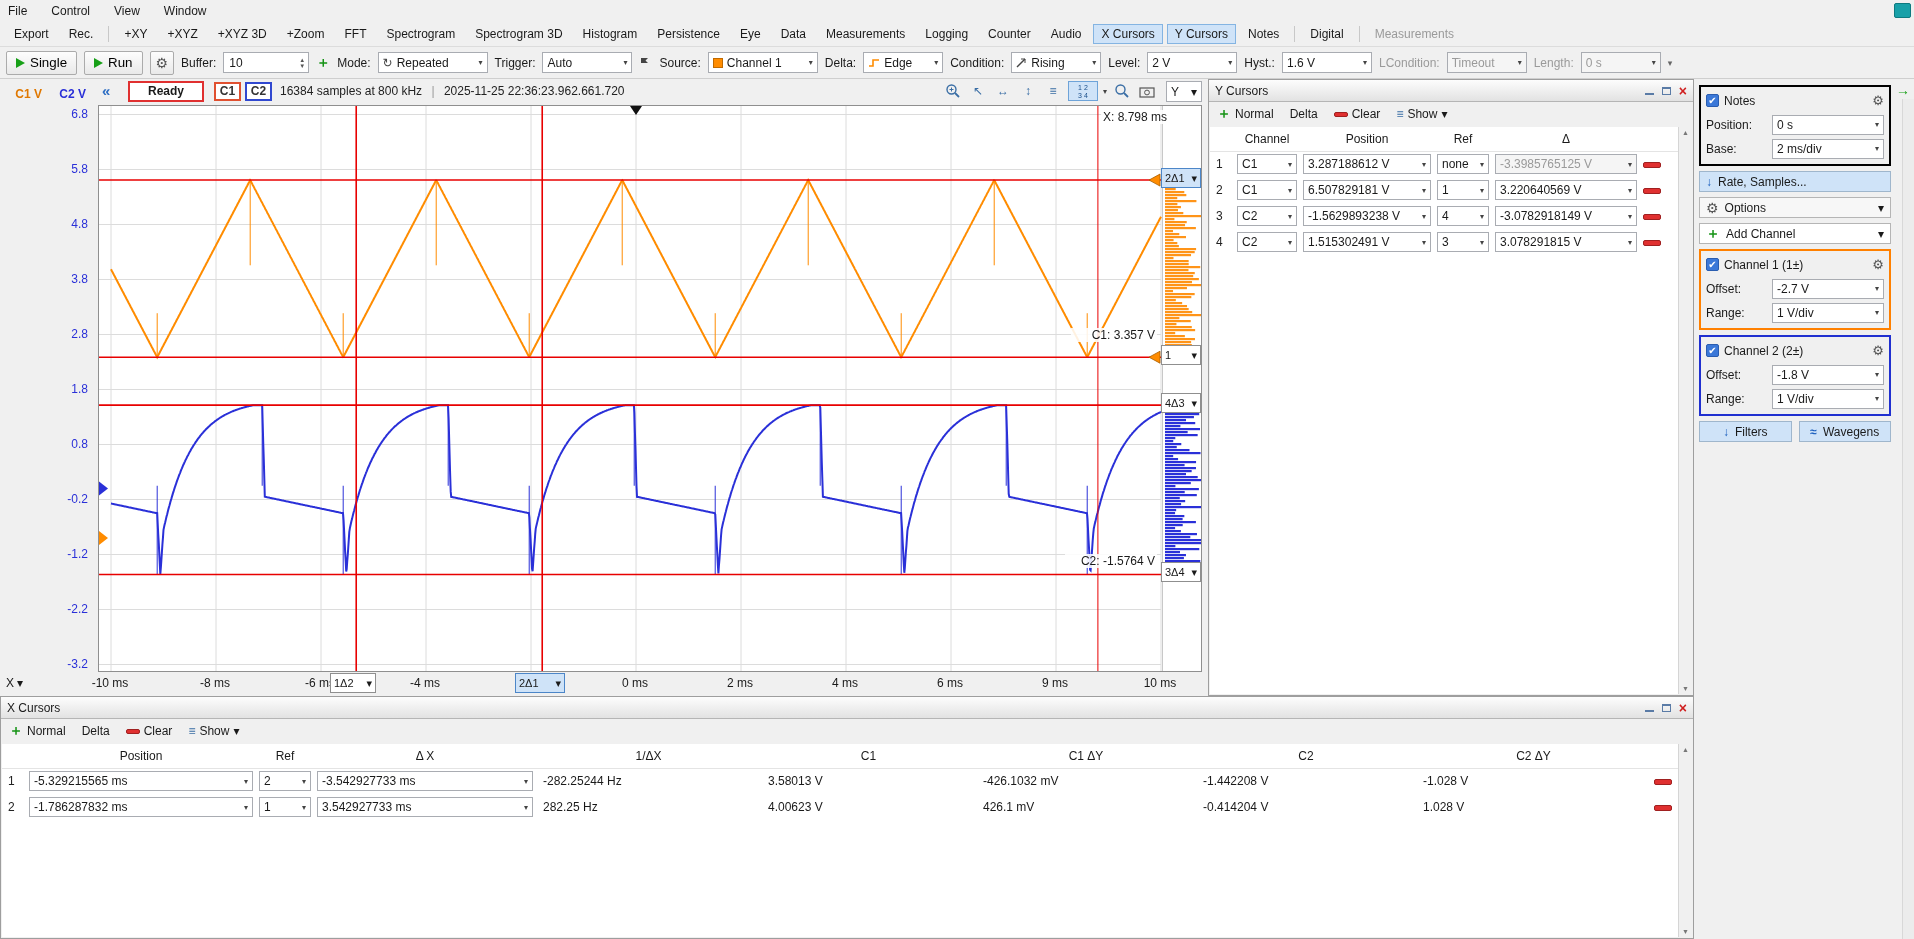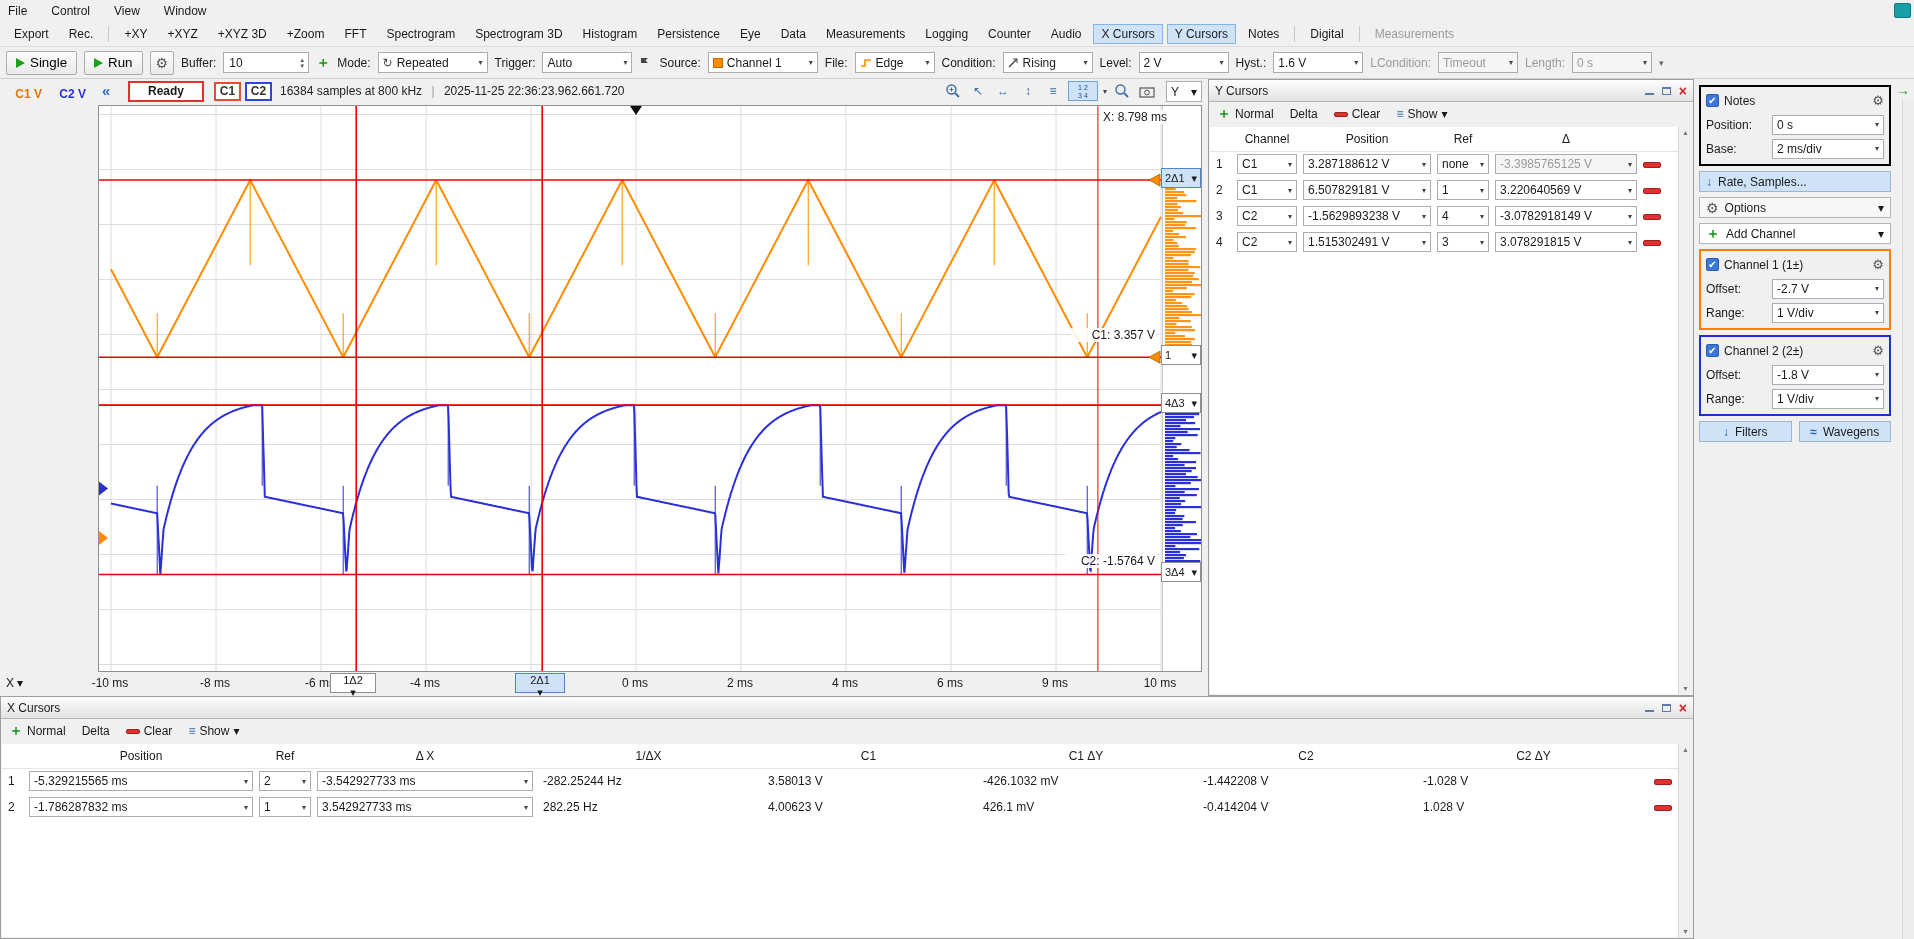--- a/index.html
+++ b/index.html
@@ -70,21 +70,21 @@
   .plot-label { position:absolute; z-index:3; background:rgba(255,255,255,.88); padding:0 2px; white-space:nowrap; }
   #xh-label { left:1002px; top:4px; }
   #c1-label { left:972px; top:222px; width:86px; text-align:right; }
   #c2-label { left:966px; top:448px; width:92px; text-align:right; }
   .edge-box { position:absolute; right:0px; z-index:3; width:40px; height:20px; background:#fff; border:1px solid #8f8f8f;
     display:flex; align-items:center; justify-content:space-between; padding:0 3px; font-size:11px; }
   .edge-box.hl { background:#cfe3f8; border:1px solid #4c86c8; }
   #xaxis-row { position:absolute; left:98px; top:594px; width:1104px; height:22px; }
   .xtick { position:absolute; top:3px; transform:translateX(-50%); white-space:nowrap; }
   .bot-box { position:absolute; top:0px; z-index:3; height:20px; background:#fff; border:1px solid #8f8f8f;
-    display:flex; align-items:center; justify-content:space-between; padding:0 3px; font-size:11px;flex-direction:column; }
+    display:flex; align-items:center; justify-content:space-between; padding:0 3px; font-size:11px; }
   .bot-box.hl { background:#cfe3f8; border:1px solid #4c86c8; }
   #x-axis-ctl { position:absolute; left:6px; top:597px; display:flex; gap:3px; align-items:center; }
   
   .panel { position:absolute; background:#f0f0f0; border:1px solid #9e9e9e; }
   #ycpanel { left:1208px; top:79px; width:486px; height:617px; }
   #xcpanel { left:0px; top:696px; width:1694px; height:243px; }
   .panel-title { height:22px; display:flex; align-items:center; padding:0 6px;
     background:linear-gradient(#fdfdfd,#e2e2e2); border-bottom:1px solid #b5b5b5; }
   .title-icons { margin-left:auto; display:flex; gap:8px; align-items:center; }
   .ti-shade { width:9px; height:8px; border-bottom:2px solid #5a7ba6; }
@@ -196,21 +196,21 @@
   </span>
   <svg width="13" height="13">
       <path d="M2 12 V2 h7 l-2.5 2.5 L9 7 H2" fill="#444"></path>
     </svg>
   <span class="tb-label">Source:</span>
   <span class="dd w110">
     <span class="sq-orange"></span>
     <span>Channel 1</span>
     <span class="caret">▾</span>
   </span>
-  <span class="tb-label">File:</span>
+  <span class="tb-label">Delta:</span>
   <span class="dd w80">
     <svg width="12" height="10">
         <path d="M1 8 h4 v-6 h6" stroke="#ff8c00" fill="none" stroke-width="1.6"></path>
       </svg>
     <span>Edge</span>
     <span class="caret">▾</span>
   </span>
   <span class="tb-label">Condition:</span>
   <span class="dd w90">
     <svg width="11" height="11">
@@ -280,20 +280,33 @@
         </svg>
     </span>
   </div>
   <div class="ybox">
     <span>Y</span>
     <span class="caret">▾</span>
   </div>
 
   <div class="axis-title c1">C1 V</div>
   <div class="axis-title c2">C2 V</div>
+  <div id="yaxis-c2">
+      <div class="ytick" style="top: 1.5px;">6.8</div>
+      <div class="ytick" style="top: 56.5px;">5.8</div>
+      <div class="ytick" style="top: 111.5px;">4.8</div>
+      <div class="ytick" style="top: 166.5px;">3.8</div>
+      <div class="ytick" style="top: 221.5px;">2.8</div>
+      <div class="ytick" style="top: 276.5px;">1.8</div>
+      <div class="ytick" style="top: 331.5px;">0.8</div>
+      <div class="ytick" style="top: 386.5px;">-0.2</div>
+      <div class="ytick" style="top: 441.5px;">-1.2</div>
+      <div class="ytick" style="top: 496.5px;">-2.2</div>
+      <div class="ytick" style="top: 551.5px;">-3.2</div>
+    </div>
 
   <div id="plot">
     <svg id="wave-svg" width="1102" height="565">
         <line x1="12" y1="0" x2="12" y2="565" stroke="#dcdcdc"></line>
         <line x1="117" y1="0" x2="117" y2="565" stroke="#dcdcdc"></line>
         <line x1="222" y1="0" x2="222" y2="565" stroke="#dcdcdc"></line>
         <line x1="327" y1="0" x2="327" y2="565" stroke="#dcdcdc"></line>
         <line x1="432" y1="0" x2="432" y2="565" stroke="#dcdcdc"></line>
         <line x1="537" y1="0" x2="537" y2="565" stroke="#dcdcdc"></line>
         <line x1="642" y1="0" x2="642" y2="565" stroke="#dcdcdc"></line>

